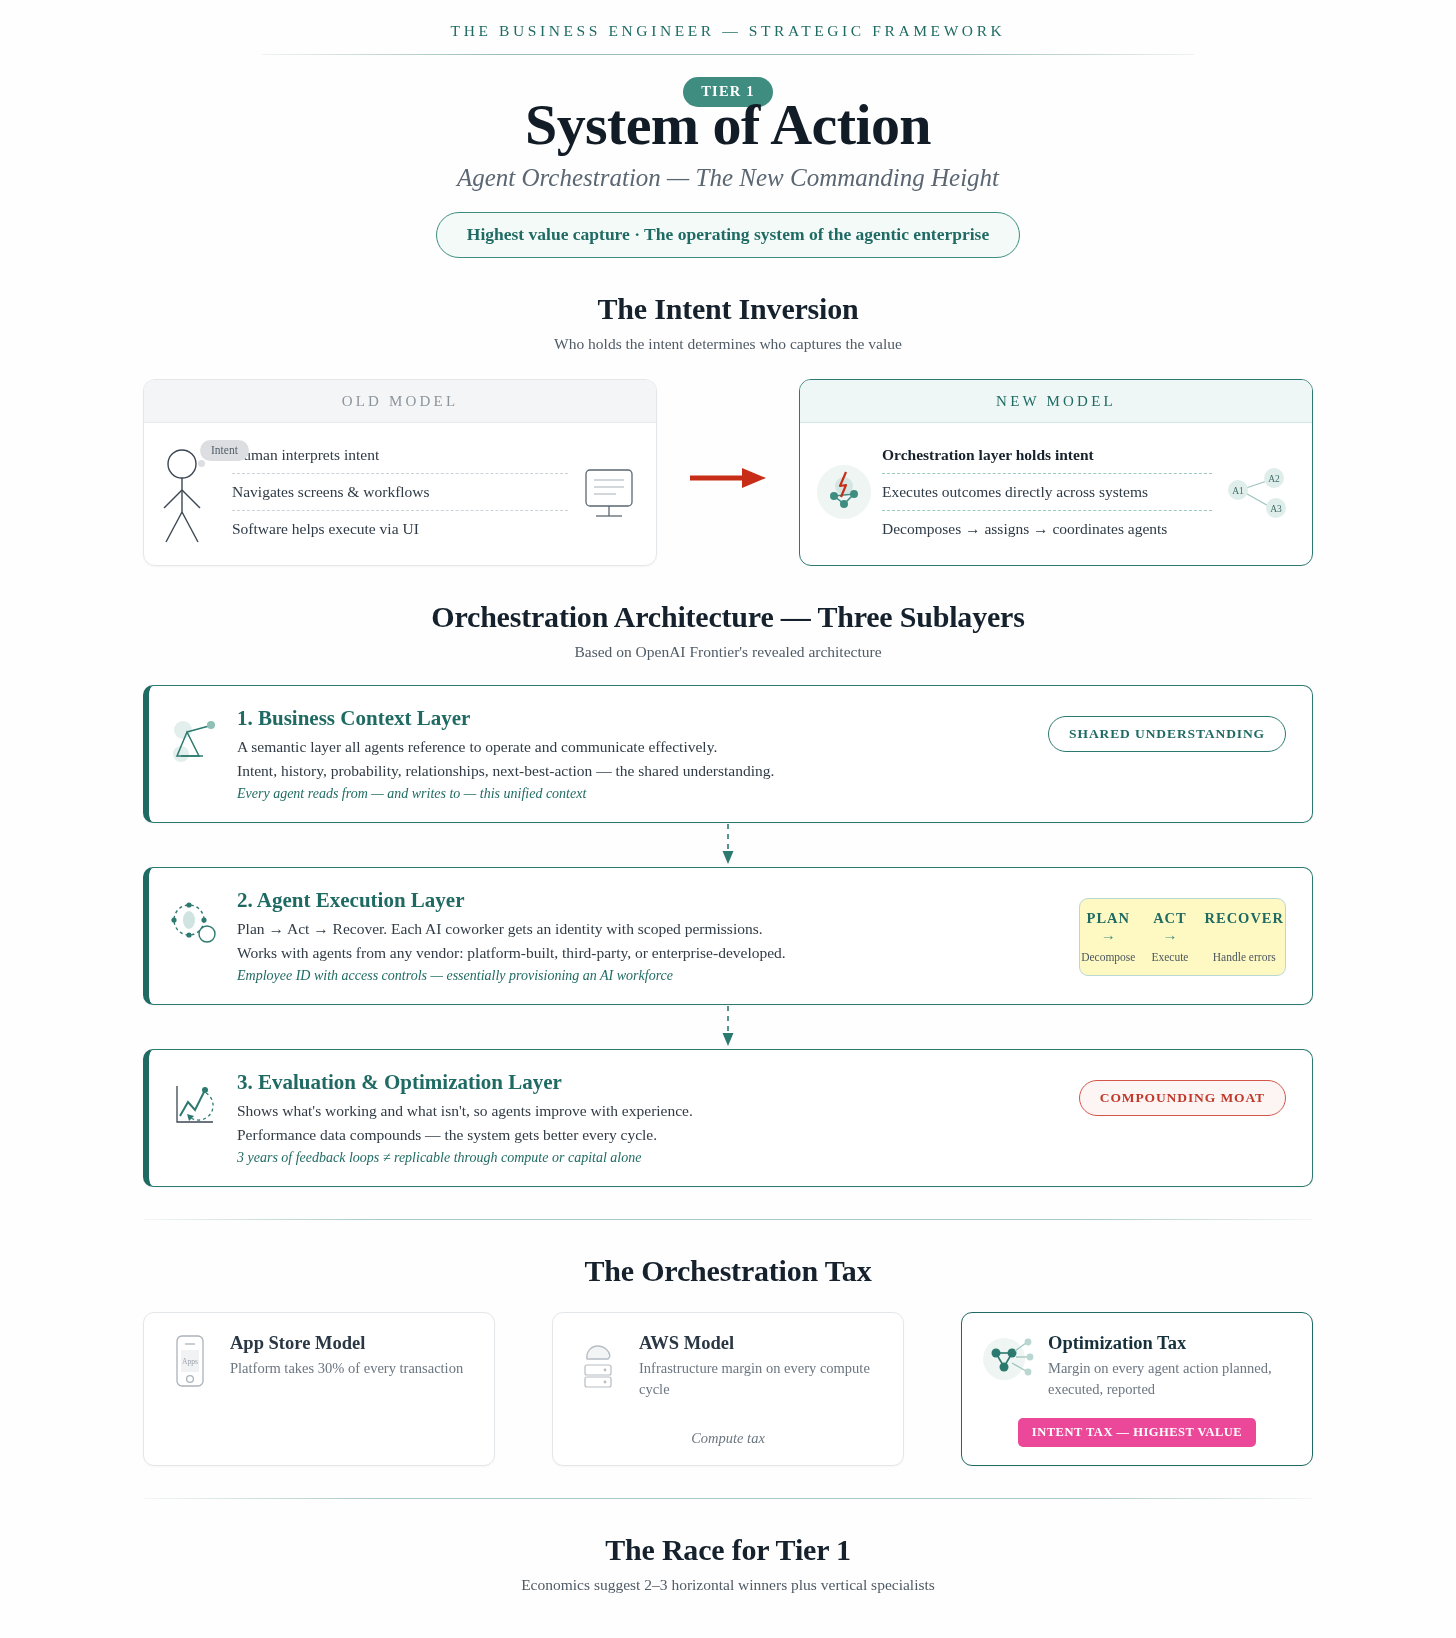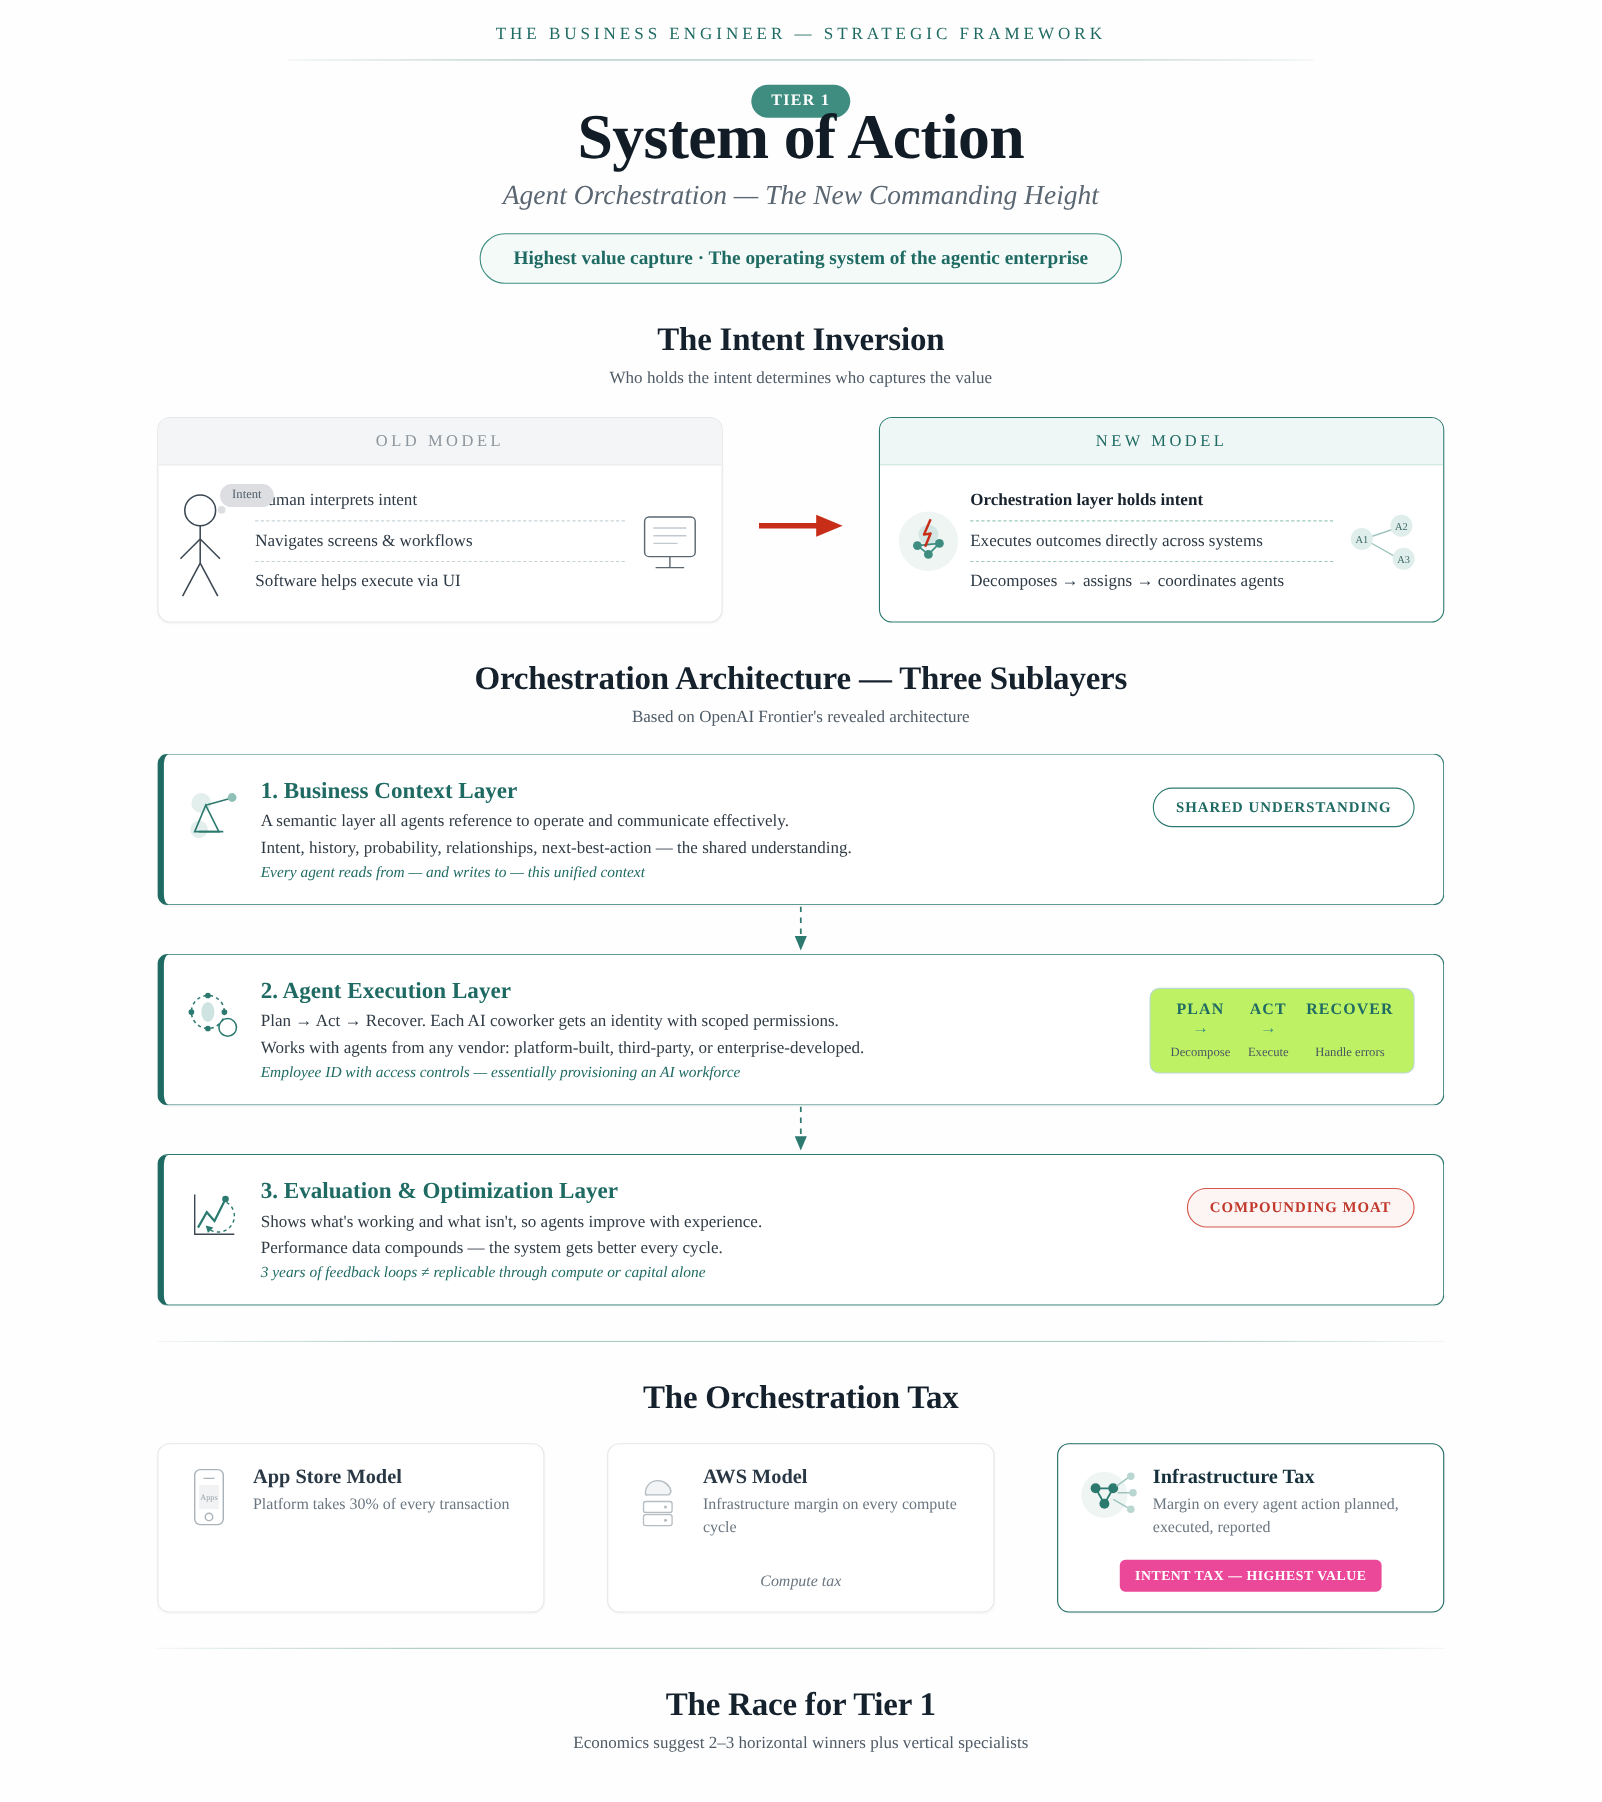--- a/index.html
+++ b/index.html
@@ -187,22 +187,22 @@
     letter-spacing: .9px;
     font-weight: 700;
     white-space: nowrap;
     font-family: "Liberation Serif", serif;
   }
   .tag-pill.danger { border-color: #d4564a; color: #c0392b; background: #fdf5f4; }
 
   .par-box {
     border: 1.2px solid #b9d8d2;
     border-radius: 9px;
-    background: #bef264;
-    padding: 11px 18px 12px;
+    background: #fef9c3;
+    padding: 11px 1px 12px;
     display: flex;
     gap: 16px;
   }
   .par-col { text-align: center; }
   .par-col .t { font-size: 14.5px; font-weight: 700; color: #1f6b63; letter-spacing: 1px; }
   .par-col .a { font-size: 15px; color: #3f8d80; line-height: 1.1; min-height: 18px; }
   .par-col .d { font-size: 11.5px; color: #4b5760; margin-top: 6px; }
 
   .connector { height: 44px; display: flex; align-items: center; justify-content: center; }
   .connector svg { display: block; }
@@ -508,21 +508,21 @@
             <line x1="30" y1="20" x2="22" y2="34" stroke="#2c7a6f" stroke-width="1.6"></line>
             <line x1="33" y1="18" x2="44" y2="10" stroke="#9fc4be" stroke-width="1.3"></line>
             <line x1="34" y1="24" x2="46" y2="24" stroke="#9fc4be" stroke-width="1.3"></line>
             <line x1="30" y1="30" x2="44" y2="38" stroke="#9fc4be" stroke-width="1.3"></line>
             <circle cx="46" cy="9" r="3.4" fill="#b9d6d1"></circle>
             <circle cx="48" cy="24" r="3.4" fill="#b9d6d1"></circle>
             <circle cx="46" cy="39" r="3.4" fill="#b9d6d1"></circle>
           </svg>
         </div>
         <div>
-          <div class="tax-name">Infrastructure Tax</div>
+          <div class="tax-name">Optimization Tax</div>
           <div class="tax-desc">Margin on every agent action planned, executed, reported</div>
         </div>
       </div>
       <div class="tax-foot">
         <span class="tax-chip">INTENT TAX — HIGHEST VALUE</span>
       </div>
     </div>
   </div>
 
   <div class="divider"></div>

